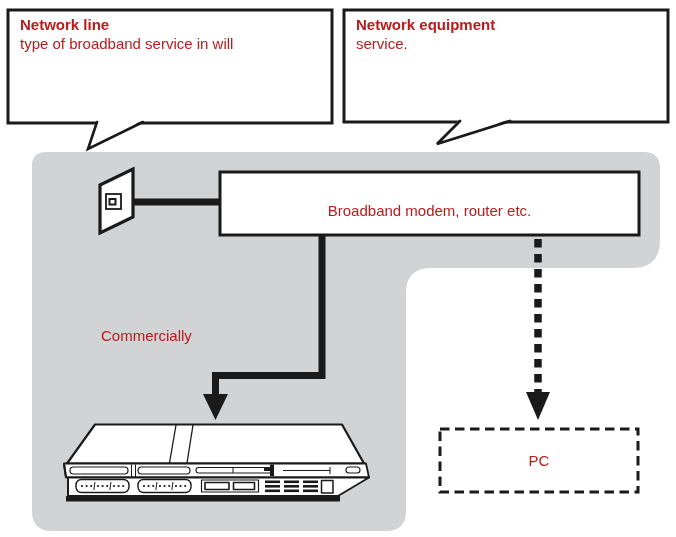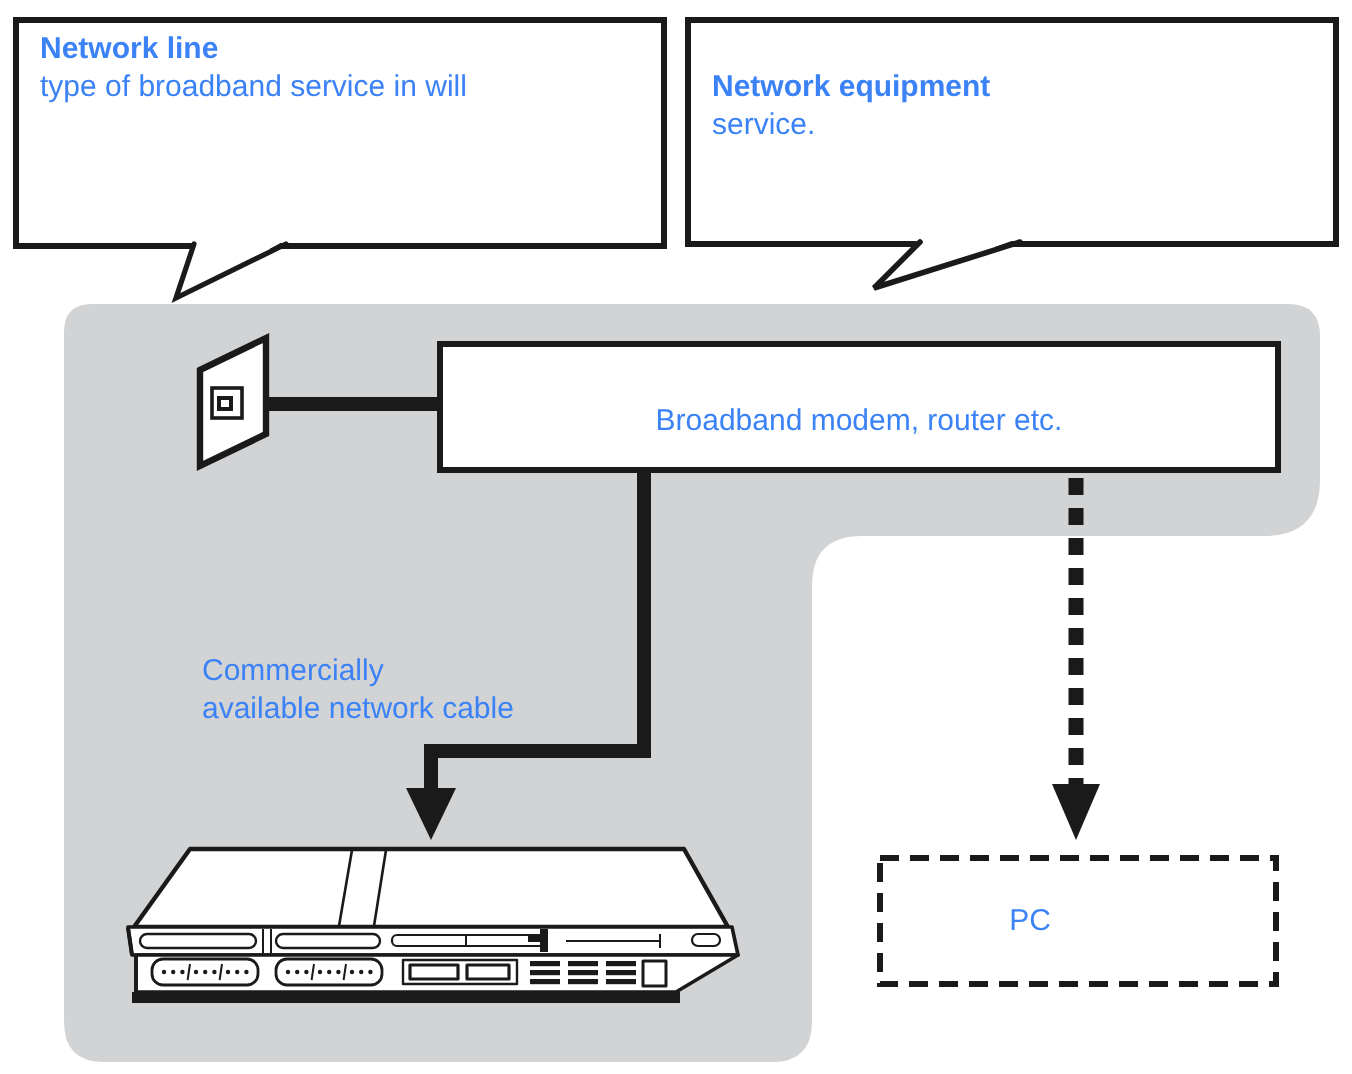--- a/index.html
+++ b/index.html
@@ -2,21 +2,21 @@
 <html><head>
 <meta charset="utf-8">
 <style>
   html,body{margin:0;padding:0;}
   body{
     width:676px;height:537px;position:relative;background:#ffffff;
     font-family:"Liberation Sans","DejaVu Sans",sans-serif;color:#1a1a1a;
     overflow:hidden;
   }
   #canvas{position:absolute;left:0;top:0;width:676px;height:537px;}
-  .txt{position:absolute;font-size:15px;line-height:19px;color:#3b82f6;}
+  .txt{position:absolute;font-size:15px;line-height:19px;color:#b91c1c;}
   .callout-text .title{font-weight:700;}
   .center-box{display:flex;align-items:center;justify-content:center;text-align:center;}
 </style>
 </head>
 <body>
 
 <svg id="canvas" viewBox="0 0 676 537" aria-hidden="true">
 
   <path d="M46,152 H644 Q660,152 660,168 V240 Q660,268 632,268 H431
            Q406,268 406,293 V511 Q406,531 386,531 H52 Q32,531 32,511 V166 Q32,152 46,152 Z" fill="#d2d3d5"></path>
@@ -126,25 +126,24 @@
     <polygon points="460,119 510,119 437,145" fill="#ffffff" stroke="none"></polygon>
     <path d="M460,121 L437,144 L510,121" fill="none" stroke="#1a1a1a" stroke-width="2.8" stroke-linecap="round"></path>
   </g>
 </svg>
 
 <div class="txt callout-text" style="left:20px;top:15px;width:302px;">
   <div class="title">Network line</div>
   <div>type of broadband service in will</div>
 </div>
 
-<div class="txt callout-text" style="left:356px;top:15px;width:306px;margin-top:19px;">
+<div class="txt callout-text" style="left:356px;top:15px;width:306px;">
   <div class="title">Network equipment</div>
   <div>service.</div>
 </div>
 
 <div class="txt center-box" style="left:220px;top:172px;width:419px;height:77px;">Broadband modem, router etc.</div>
 
 <div class="txt" style="left:101px;top:326px;">
   <div>Commercially</div>
-  <div>available network cable</div>
 </div>
 
-<div class="txt center-box" style="left:416px;top:429px;width:198px;height:63px;">PC</div>
+<div class="txt center-box" style="left:440px;top:429px;width:198px;height:63px;">PC</div>
 
 </body></html>

